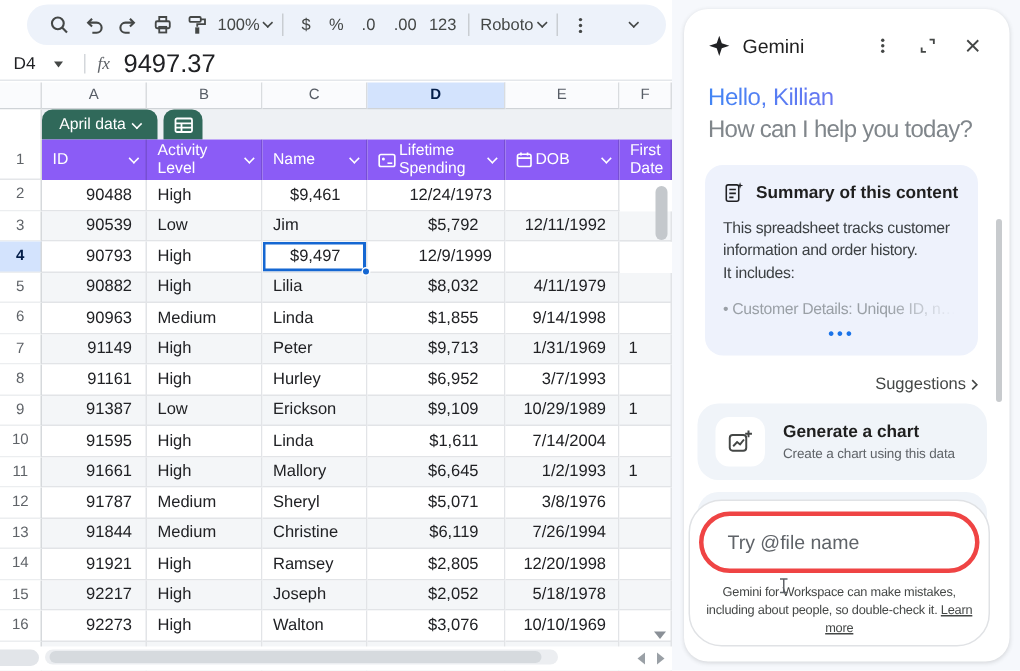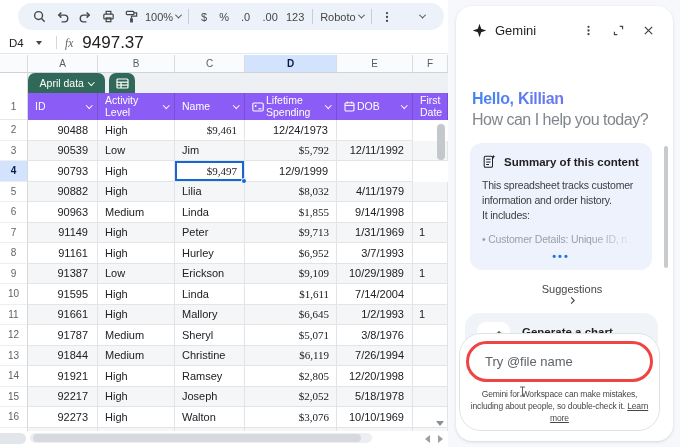--- a/index.html
+++ b/index.html
@@ -45,21 +45,21 @@
   .gh .chev-w { flex:none; margin-right:2px; }
   .gh svg { flex:none; }
 
   .rows-wrap { position:absolute; left:0; top:120px; width:448px; }
   .trow { display:grid; grid-template-columns:28px 70px 77px 70px 92px 76px 35px; height:20.5px; }
   .gut { background:#fff; border-right:1px solid #d6d9dc; border-bottom:1px solid #eceef0; font-size:10px; color:#5f6368; display:flex; align-items:center; justify-content:center; }
   .c { background:#fff; border-right:1px solid #e2e4e7; border-bottom:1px solid #e2e4e7; font-size:11px; color:#202124; display:flex; align-items:center; padding:0 6px; overflow:hidden; white-space:nowrap; }
   .band .c { background:#f4f6f8; }
   .ca { justify-content:flex-end; padding-right:9px; }
   .cb, .cc { padding-left:7px; }
-  .cd { justify-content:flex-end; padding-right:7px;font-family:Liberation Serif, serif; }
+  .cd { justify-content:flex-end; padding-right:17px; }
   .ce { justify-content:flex-end; padding-right:8px; }
   .cf { padding-left:6px; }
   .selhead { background:#d3e3fd !important; color:#041e49 !important; font-weight:700; }
   .selcell { position:relative; box-shadow:inset 0 0 0 2px #1567d2; overflow:visible; }
   .fill-handle { position:absolute; right:-3px; bottom:-3px; width:6px; height:6px; background:#1567d2; border:1px solid #fff; border-radius:50%; z-index:3; }
 
   .vscroll-thumb { position:absolute; right:3px; top:124px; width:8px; height:36px; background:#c4c8cc; border-radius:4px; z-index:4; }
   .v-arrow-down { position:absolute; right:4px; top:421px; width:0; height:0; border-left:4px solid transparent; border-right:4px solid transparent; border-top:5px solid #8a9097; z-index:4; }
 
   .hscroll-row { position:absolute; left:0; top:431px; width:448px; height:16px; background:#fff; z-index:4; }
@@ -69,31 +69,31 @@
   .h-arrow-left { position:absolute; left:425px; top:4px; width:0; height:0; border-top:4px solid transparent; border-bottom:4px solid transparent; border-right:5px solid #9aa0a6; }
   .h-arrow-right { position:absolute; left:438px; top:4px; width:0; height:0; border-top:4px solid transparent; border-bottom:4px solid transparent; border-left:5px solid #9aa0a6; }
 
   
   .right-bg { position:absolute; left:448px; top:0; width:232px; height:447px; background:#f6f8fc; }
   .panel { position:absolute; left:456px; top:6px; width:217px; height:435px; background:#fff; border-radius:16px; box-shadow:0 1px 3px rgba(60,64,67,.18); overflow:hidden; }
   .p-header { display:flex; align-items:center; gap:8px; padding:13px 14px 6px 16px; }
   .p-title { font-size:13px; font-weight:500; color:#1f1f1f; flex:1; }
   .p-hbtn { width:22px; height:22px; display:flex; align-items:center; justify-content:center; border-radius:50%; }
   .p-greet { padding:8px 16px 0; }
-  .greet1 { font-size:16px; font-weight:700; letter-spacing:-0.3px; background:linear-gradient(90deg,#4285f4 0%,#7a6ff0 65%,#a667e8 100%); -webkit-background-clip:text; background-clip:text; color:transparent; line-height:21px;margin-top:33px; }
+  .greet1 { font-size:16px; font-weight:400; letter-spacing:-0.3px; background:linear-gradient(90deg,#4285f4 0%,#7a6ff0 65%,#a667e8 100%); -webkit-background-clip:text; background-clip:text; color:transparent; line-height:21px; }
   .greet2 { font-size:16px; font-weight:400; letter-spacing:-0.5px; color:#80868b; line-height:21px; }
 
   .sum-card { margin:13px 21px 0 14px; background:#eef2fc; border-radius:12px; padding:11px 12px 9px; }
   .sum-title { display:flex; align-items:center; gap:8px; font-size:11.5px; font-weight:700; color:#1f1f1f; }
   .sum-body { margin-top:9px; font-size:10.5px; letter-spacing:-0.2px; line-height:15px; color:#3c4043; }
   .sum-bullet { margin-top:10px; font-size:10.5px; letter-spacing:-0.2px; color:#9aa0a6; white-space:nowrap; overflow:hidden; text-overflow:ellipsis;
     -webkit-mask-image:linear-gradient(90deg,#000 70%,transparent 98%); mask-image:linear-gradient(90deg,#000 70%,transparent 98%); }
   .sum-more { margin-top:6px; text-align:center; color:#1a73e8; font-size:11px; font-weight:700; letter-spacing:2px; line-height:10px; }
 
-  .sugg-row { margin:13px 18px 7px 33px; display:flex; align-items:center; justify-content:flex-start;flex-direction:column; }
+  .sugg-row { margin:13px 18px 7px 33px; display:flex; align-items:center; justify-content:flex-end; }
   .sugg-label { font-size:11px; color:#444746; }
   .sugg-card { margin:0 15px 8px 9px; background:#f0f4f9; border-radius:14px; padding:9px 12px; display:flex; align-items:center; gap:12px; }
   .icon-box { width:33px; height:33px; background:#fff; border-radius:9px; display:flex; align-items:center; justify-content:center; flex:none; }
   .sugg-text { min-width:0; }
   .sugg-title { font-size:11.5px; font-weight:700; color:#1f1f1f; line-height:15px; }
   .sugg-desc { font-size:9px; letter-spacing:-0.1px; color:#5f6368; line-height:13px; white-space:nowrap; overflow:hidden; text-overflow:ellipsis; }
 
   .bottom-box { position:absolute; left:3px; right:13px; bottom:10px; background:#fff; border:1px solid #e0e2e5; border-radius:22px; padding:7px 6px 6px; z-index:6; }
   .prompt-input { width:100%; height:41px; border:3px solid #ef4444; border-radius:21px; padding:0 16px; font-size:13px; font-family:"Liberation Sans",sans-serif; color:#1f1f1f; background:#fff; outline:none; }
   .prompt-input::placeholder { color:#5f6368; }

